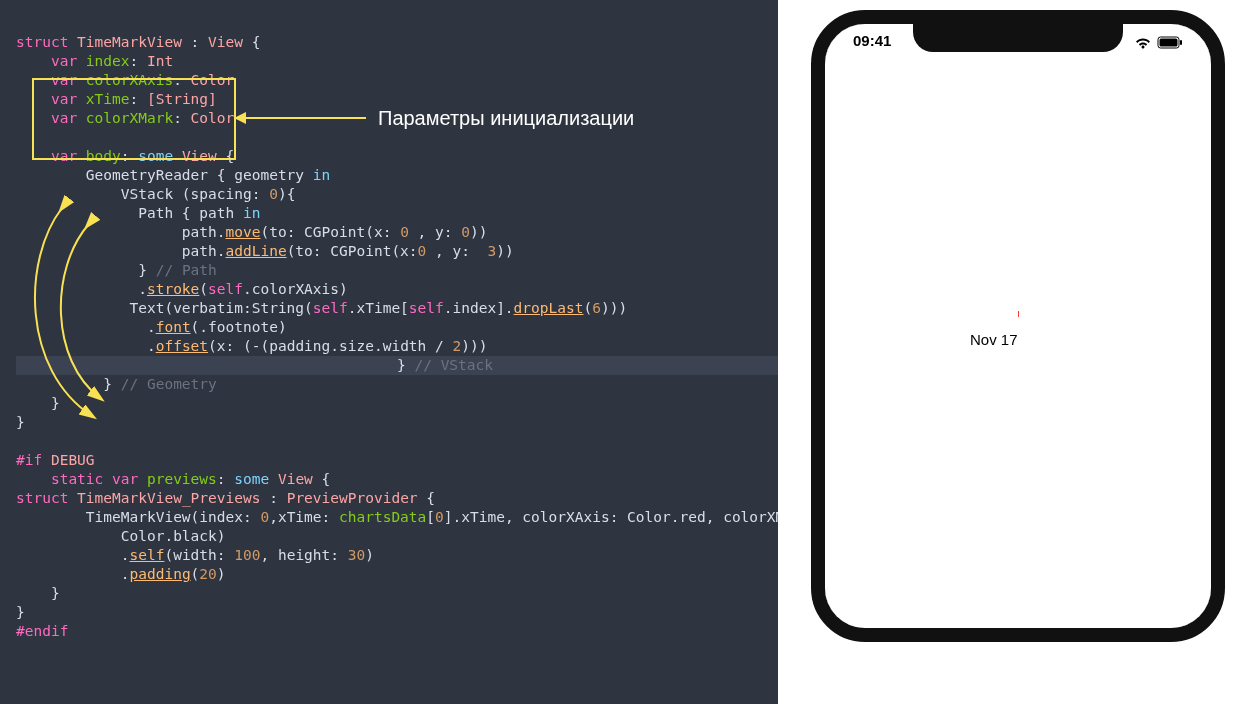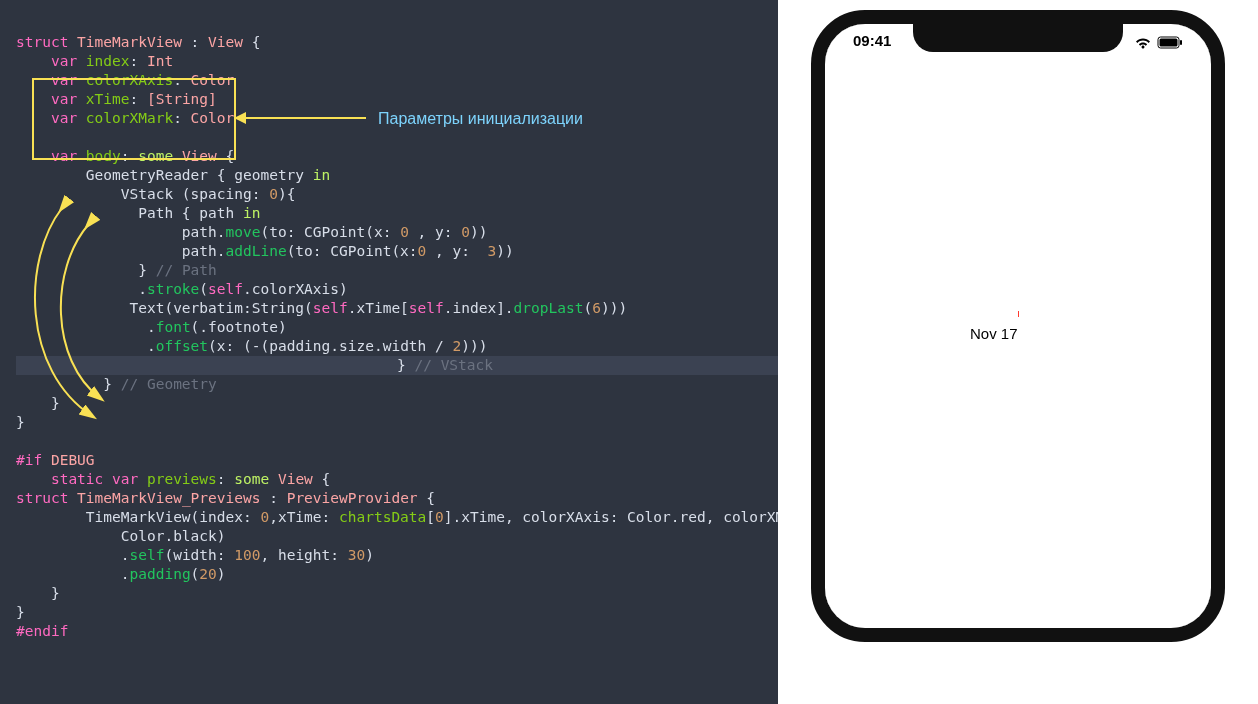--- a/index.html
+++ b/index.html
@@ -17,24 +17,24 @@
     background: #2e3440;
     color: #d8dee9;
     padding: 14px 0 0 16px;
     position: relative;
     line-height: 19px;
     overflow: hidden;
   }
   .line { white-space: pre; height: 19px; }
   .hl-line { background: #3b4252; text-align: center; }
   .kw1 { color: #ff6ac1; }     
-  .kw3 { color: #bef264; }     
+  .kw3 { color: #7dd3fc; }     
   .type { color: #fca5a5; }    
   .prop { color: #84cc16; }    
-  .func { color: #22c55e; }    
+  .func { color: #fdba74; text-decoration: underline; }    
   .num  { color: #d19a66; }    
   .punc { color: #d8dee9; }
   .cmt  { color: #6b7280; }
   .ident{ color: #d8dee9; }
   .ident2{ color: #fca5a5; }
 
   .annot-box {
     position: absolute;
     left: 32px; top: 78px;
     width: 204px; height: 82px;
@@ -52,23 +52,23 @@
     content: "";
     position: absolute;
     left: -2px; top: -5px;
     border-right: 12px solid #f9e154;
     border-top: 6px solid transparent;
     border-bottom: 6px solid transparent;
   }
   .annot-label {
     position: absolute;
     left: 378px; top: 109px;
-    color: #7dd3fc;
+    color: #ffffff;
     font-family: -apple-system, "Helvetica Neue", Arial, sans-serif;
-    font-size: 16px;
+    font-size: 20px;
     pointer-events: none;
   }
 
   
   .arc-overlay {
     position: absolute;
     left: 0; top: 0;
     width: 778px; height: 704px;
     pointer-events: none;
   }
@@ -128,21 +128,21 @@
     display: flex;
     align-items: center;
     justify-content: center;
     flex-direction: column;
   }
   .tick {
     width: 1px; height: 6px;
     background: #ff3b30;
   }
   .ticklabel {
-    margin-top: 6px;
+    margin-top: 12px;
     font-family: -apple-system, "Helvetica Neue", Arial, sans-serif;
     font-size: 15px;
     color: #000;
     margin-left: -48px;
   }
 </style>
 </head>
 <body>
 
 <div class="editor">

